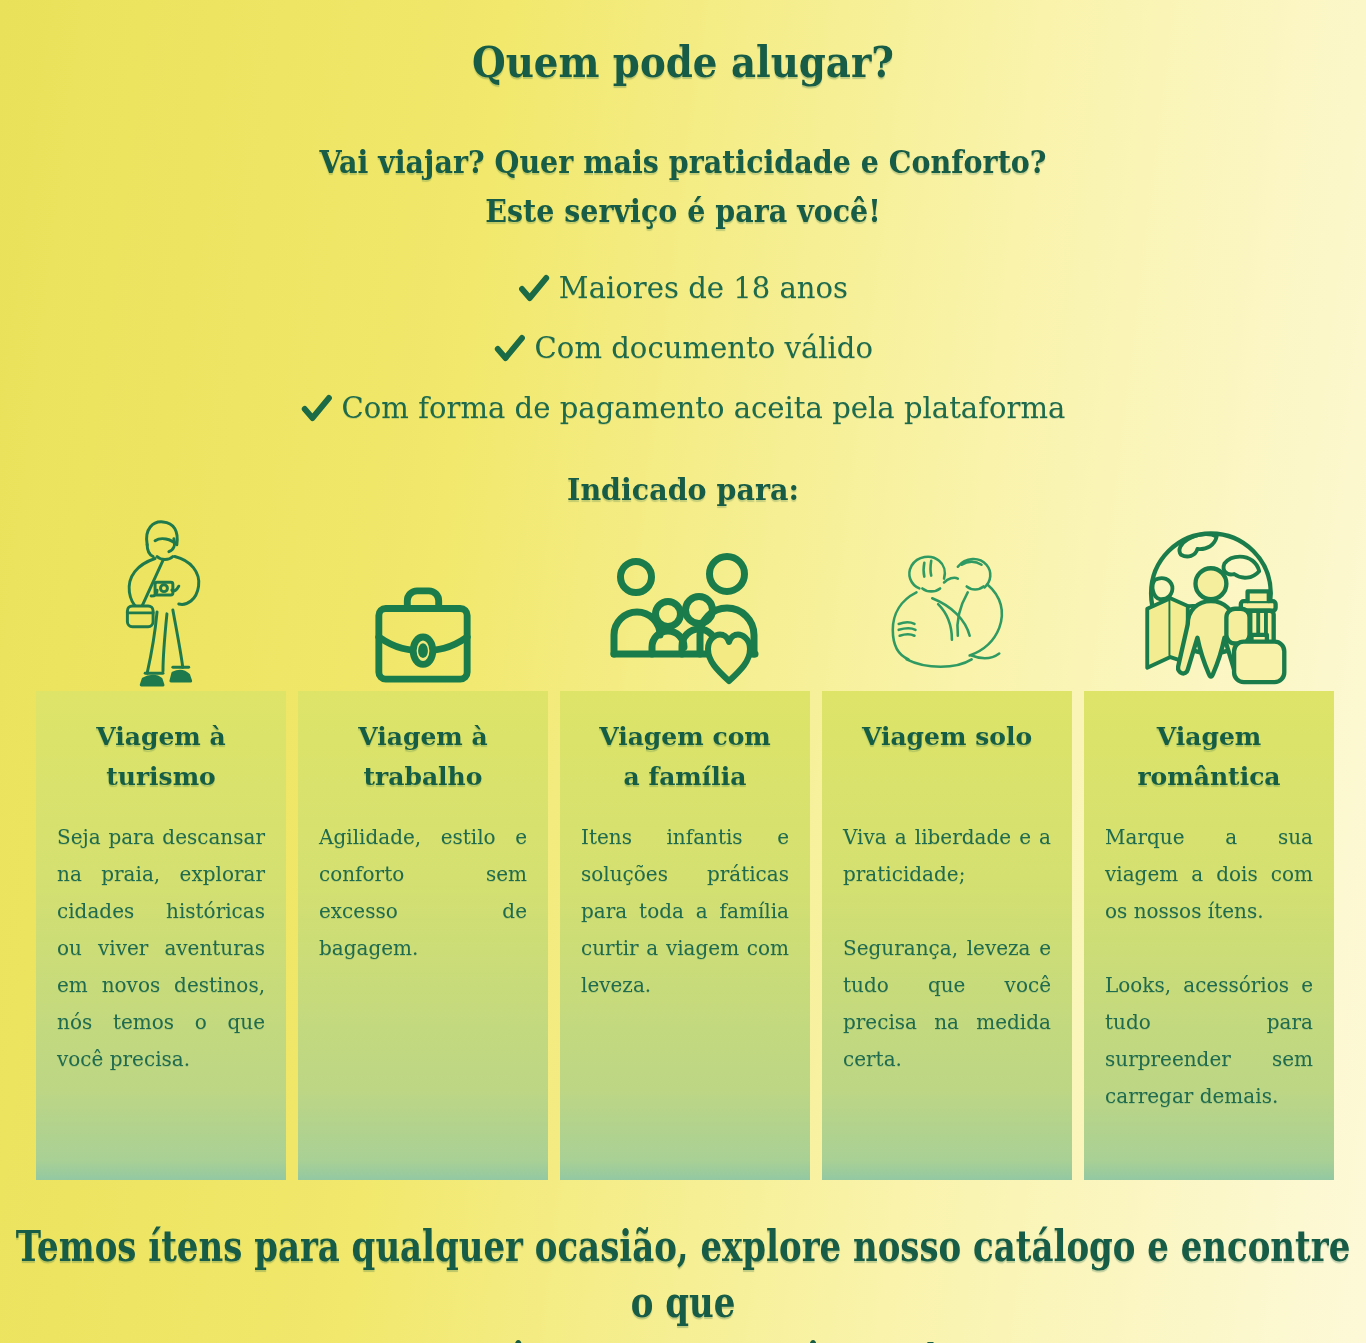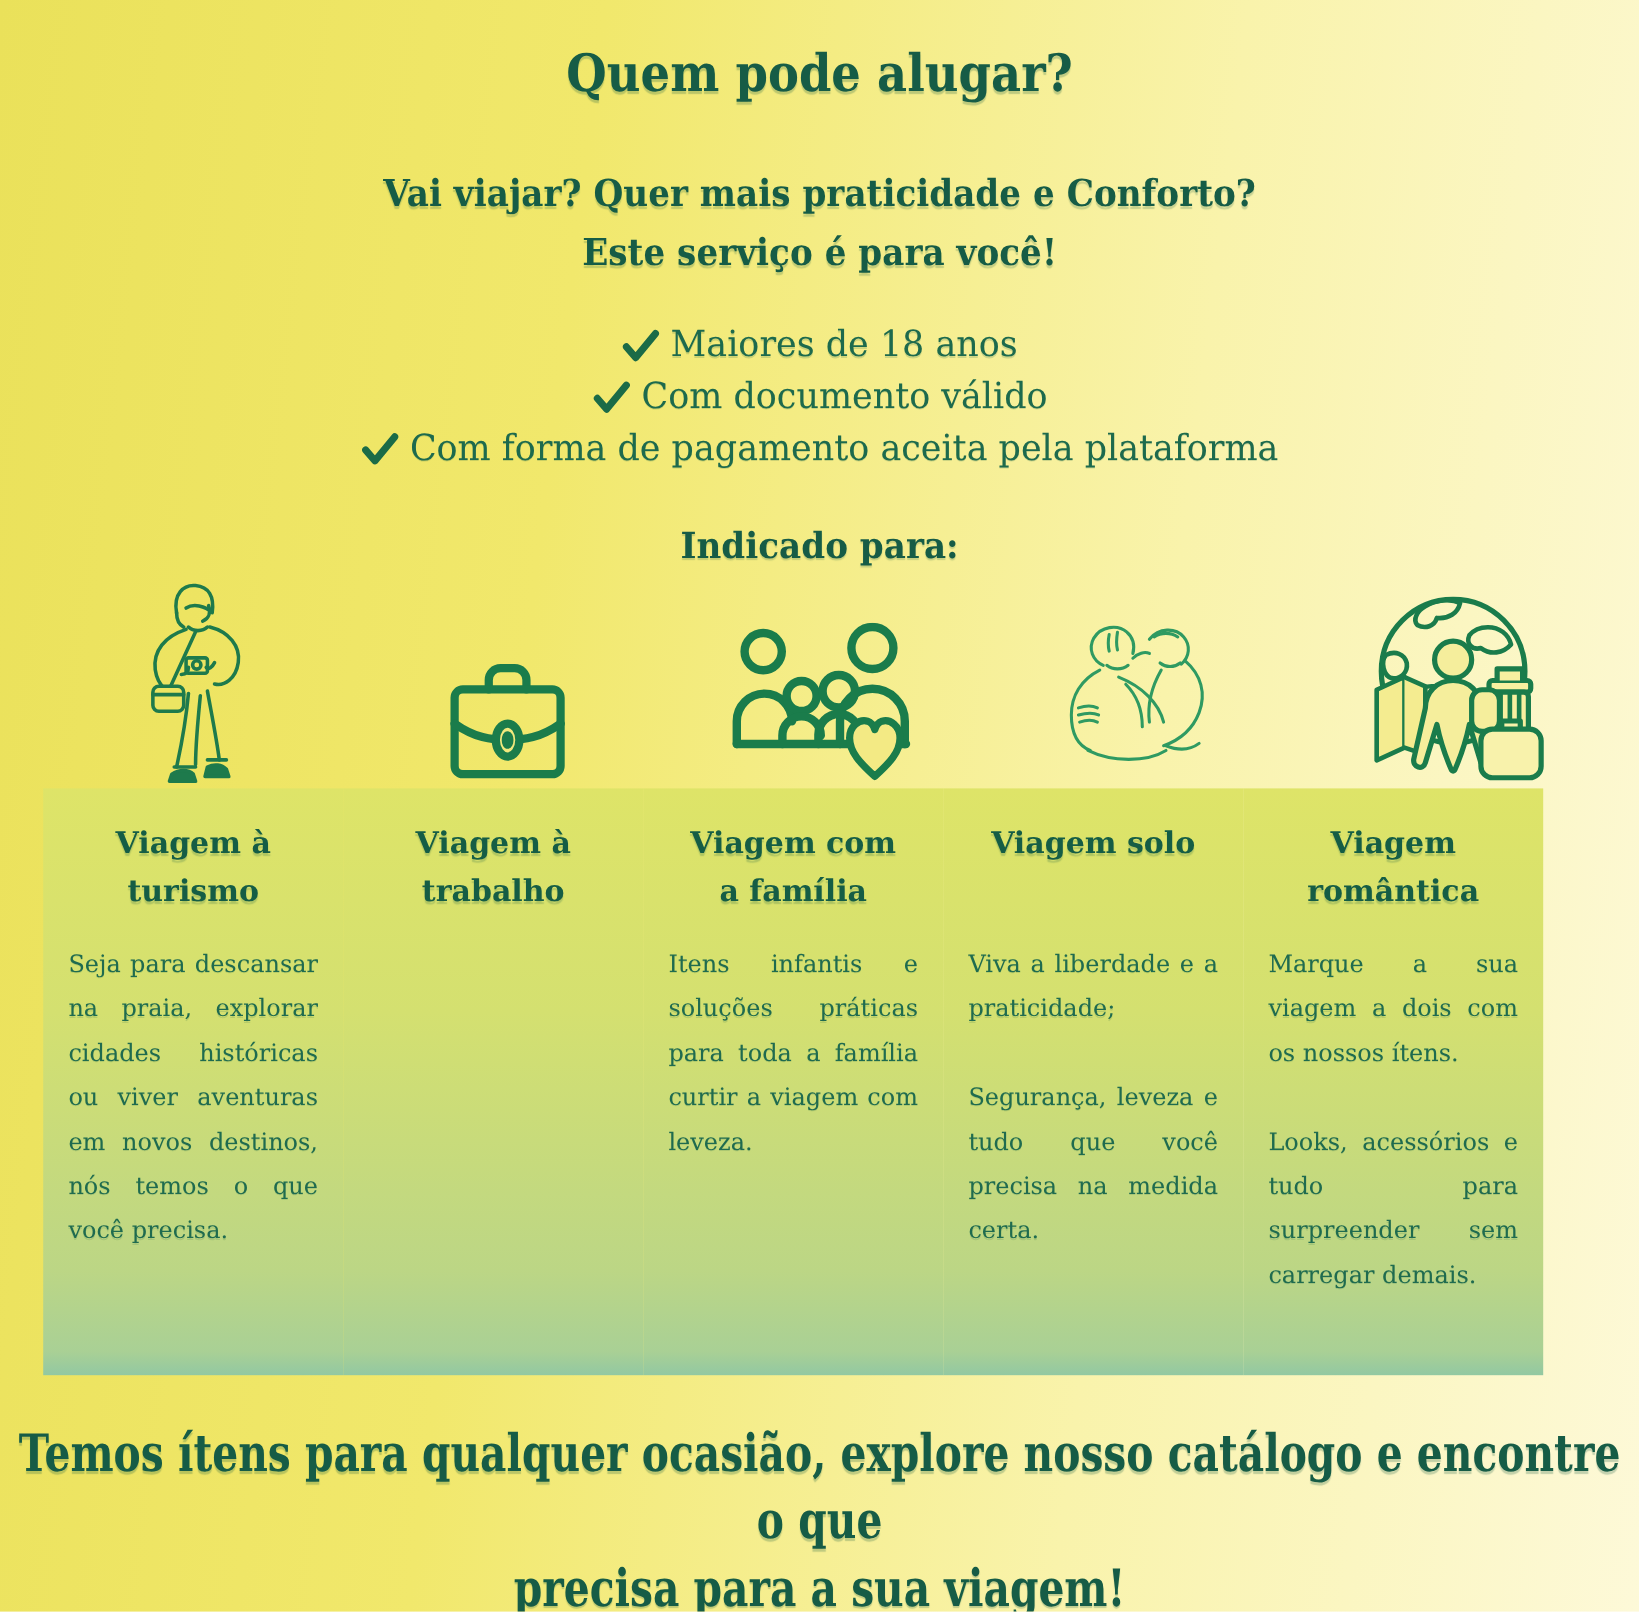--- a/index.html
+++ b/index.html
@@ -19,40 +19,40 @@
     text-shadow:0 2px 1px rgba(22,92,64,0.25);
   }
   .subtitle {
     margin-top:50px; text-align:center; font-weight:bold; color:#165c46;
     font-size:31px; line-height:49px;
     transform:scaleX(0.92);
     text-shadow:0 2px 1px rgba(22,92,64,0.22);
   }
   .checklist {
     margin-top:34px;
-    display:flex; flex-direction:column; align-items:center; gap:8px;
+    display:flex; flex-direction:column; align-items:center; gap:25px;
     font-size:30px; color:#1d6a4d;
   }
   .check-row { display:flex; align-items:center; gap:8px; transform:scaleX(0.97); text-shadow:0 1px 0 rgba(22,92,64,0.18); }
   .check-row svg { display:block; flex:none; }
 
   .section-heading {
     margin-top:46px; text-align:center; font-weight:bold; color:#165c46;
     font-size:30px; line-height:38px;
     transform:scaleX(0.95);
     text-shadow:0 2px 1px rgba(22,92,64,0.22);
   }
 
   .icons-row {
     margin:6px 0 0 36px; width:1298px;
     display:flex; gap:12px; align-items:flex-end; height:172px;
   }
   .icon-cell { width:250px; display:flex; justify-content:center; align-items:flex-end; }
 
-  .cards-row { margin:4px 0 0 36px; width:1298px; display:flex; }
+  .cards-row { margin:4px 0 0 36px; width:1298px; display:flex; gap:12px; }
   .card {
     width:250px; height:489px; padding:26px 21px 0;
     background:linear-gradient(180deg,#dee468 0%,#d4e070 38%,#bcd685 82%,#a9d095 96%,#92c8a2 100%);
   }
   .card-title {
     font-size:25px; line-height:40px; font-weight:bold; color:#155d45;
     text-align:center; max-width:190px; margin:0 auto; min-height:94px;
     text-shadow:0 2px 1px rgba(22,92,64,0.22);
   }
   .card p {
@@ -221,20 +221,21 @@
 
   <div class="cards-row">
 
     <div class="card">
       <h3 class="card-title">Viagem à turismo</h3>
       <p>Seja para descansar na praia, explorar cidades históricas ou viver aventuras em novos destinos, nós temos o que você precisa.</p>
     </div>
 
     <div class="card">
       <h3 class="card-title">Viagem à trabalho</h3>
+      <p>Agilidade, estilo e conforto sem excesso de bagagem.</p>
     </div>
 
     <div class="card">
       <h3 class="card-title">Viagem com a família</h3>
       <p>Itens infantis e soluções práticas para toda a família curtir a viagem com leveza.</p>
     </div>
 
     <div class="card">
       <h3 class="card-title">Viagem solo</h3>
       <p>Viva a liberdade e a praticidade;</p>

